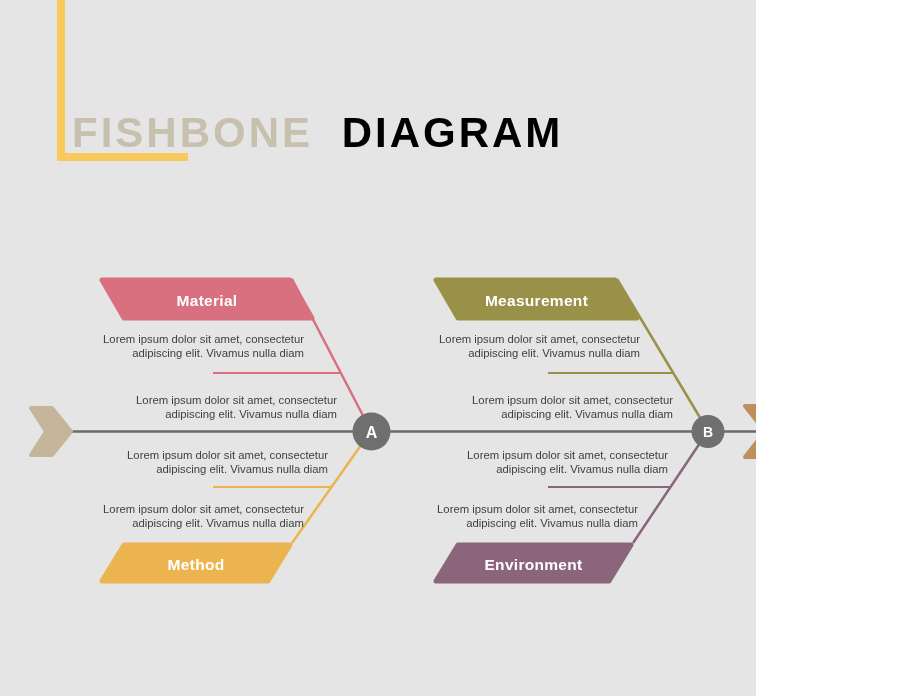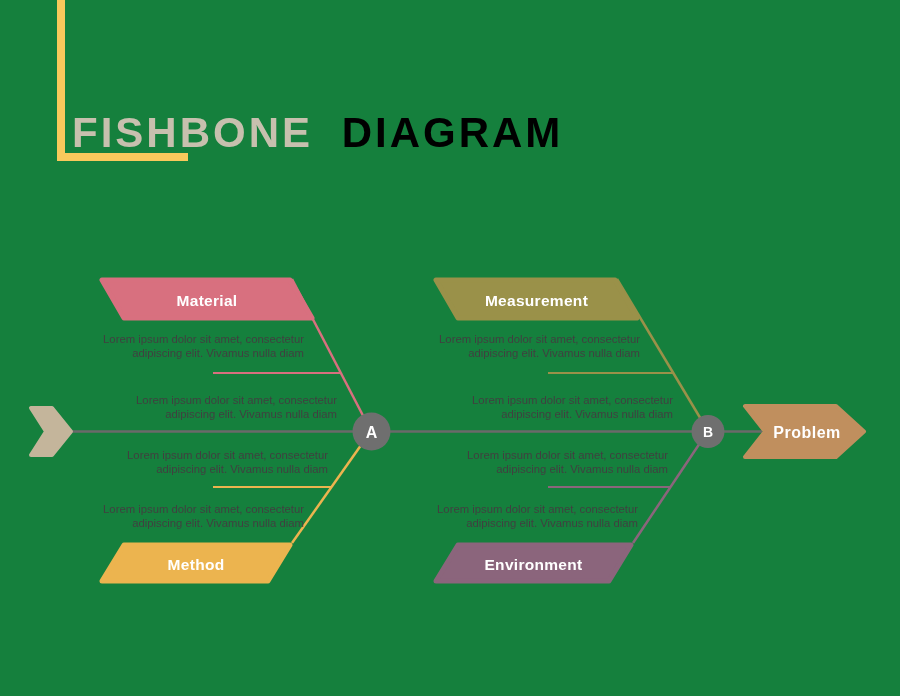--- a/index.html
+++ b/index.html
@@ -2,23 +2,23 @@
 <html><head>
 <meta charset="utf-8">
 <style>
   html, body {
     margin: 0;
     padding: 0;
     background: #ffffff;
   }
   .canvas {
     position: relative;
-    width: 900px;
+    width: 756px;
     height: 696px;
-    background: #15803d;
+    background: #e5e5e5;
     overflow: hidden;
     font-family: "Liberation Sans", sans-serif;
   }
   svg { display: block; }
   .title-text {
     font-family: "Liberation Sans", sans-serif;
     font-weight: bold;
     font-size: 42px;
     letter-spacing: 3px;
   }

